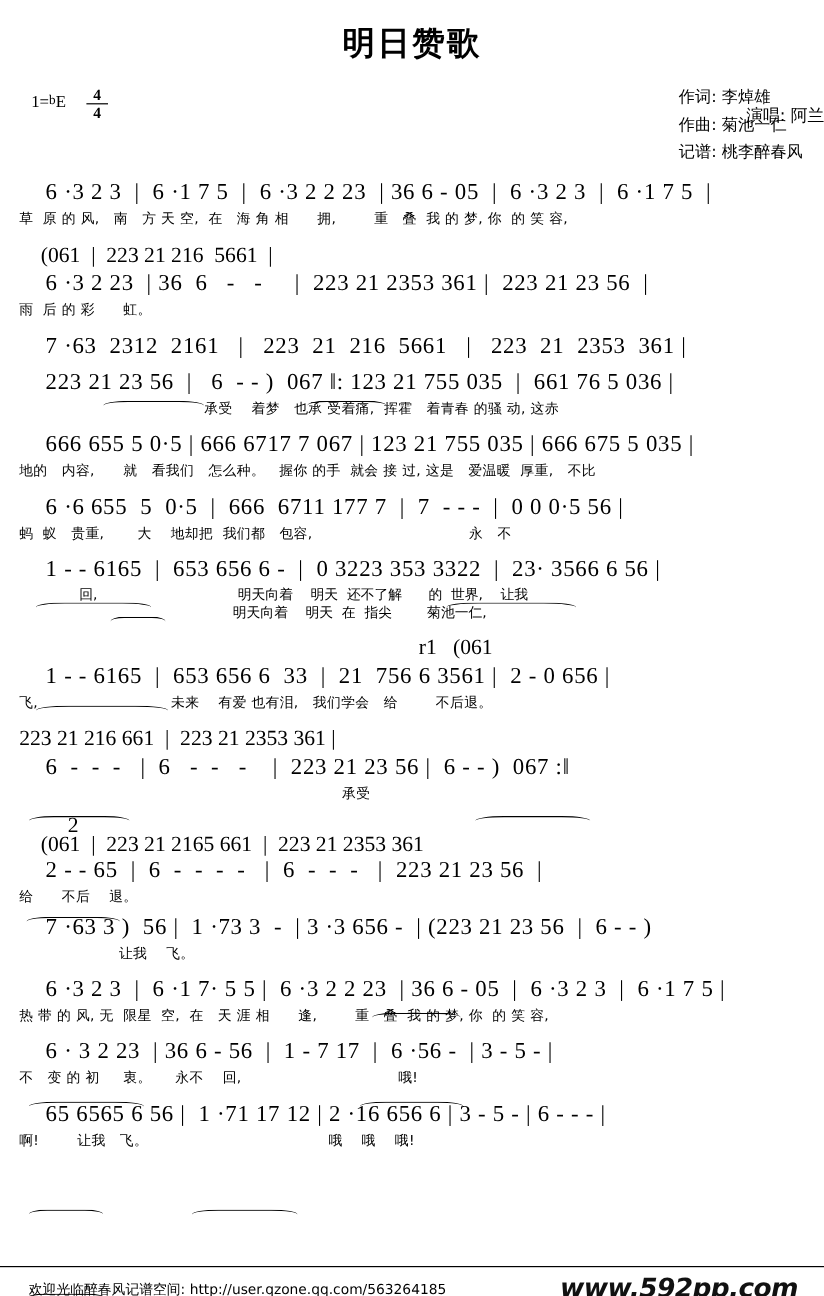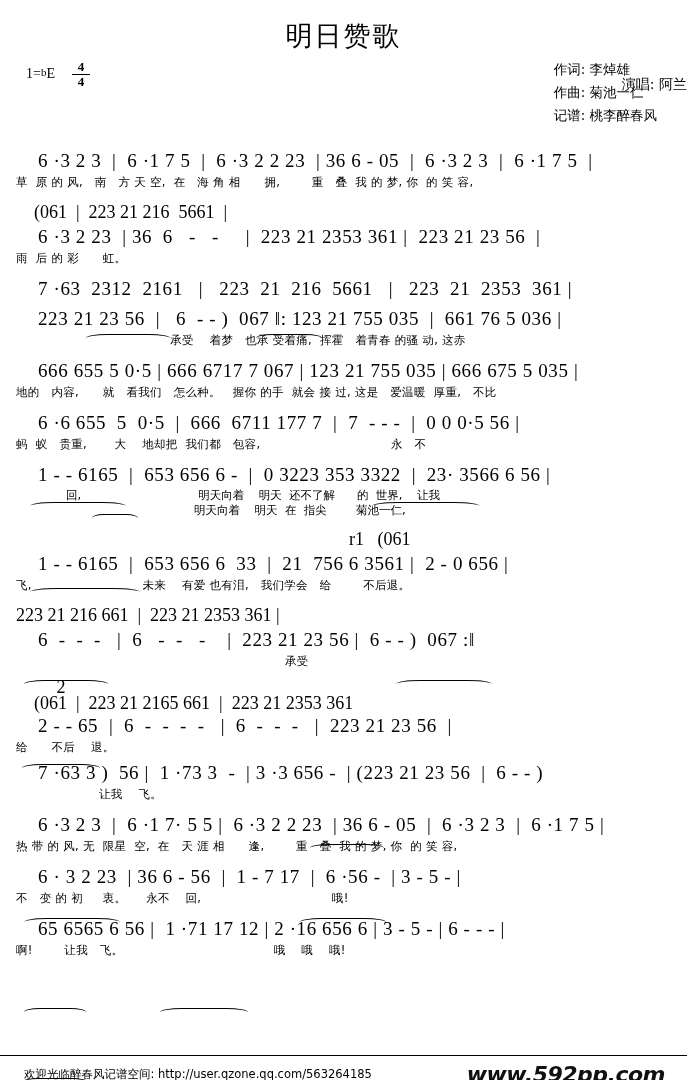--- a/index.html
+++ b/index.html
@@ -10,29 +10,29 @@
     color:#000;
     position:relative;
     overflow:hidden;
   }
   .sheet{position:relative;width:687px;height:1080px;}
 
   
   .title{
     text-align:center;
     font-size:27px;
-    font-weight:normal;
+    font-weight:bold;
     letter-spacing:2px;
     margin-top:18px;
     font-family:"DejaVu Sans", sans-serif;
   }
   .hdr{
     position:relative;
     height:74px;
-    margin-top:4px;
+    margin-top:16px;
   }
   .keysig{
     position:absolute;left:26px;top:8px;
     font-size:14px;
     font-family:"Liberation Serif", serif;
   }
   .keysig .sup{font-size:11px;vertical-align:2px;}
   .meter{
     position:absolute;left:72px;top:2px;
     width:18px;text-align:center;
@@ -41,21 +41,21 @@
   }
   .meter .n{display:block;border-bottom:1px solid #000;padding-bottom:0px;}
   .meter .d{display:block;}
   .singer{
     position:absolute;left:0;right:0;top:18px;
     text-align:right;
     font-size:14px;
     font-family:"DejaVu Sans", sans-serif;
   }
   .credits{
-    position:absolute;right:30px;top:0px;
+    position:absolute;right:18px;top:0px;
     font-size:13.5px;
     line-height:1.72;
     text-align:left;
     font-family:"DejaVu Sans", sans-serif;
   }
 
   
   .lines{position:absolute;left:16px;top:130px;width:687px;}
   .mline{position:relative;margin:0 0 0 0;}
   .notes{

